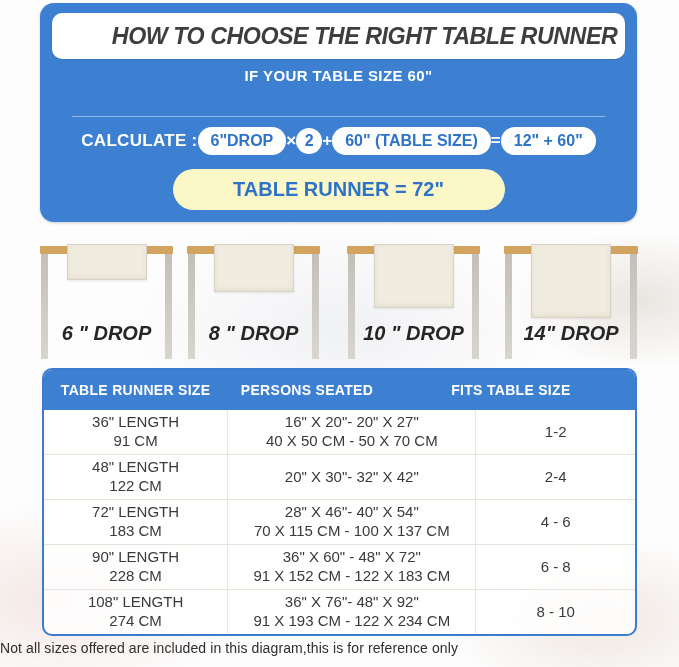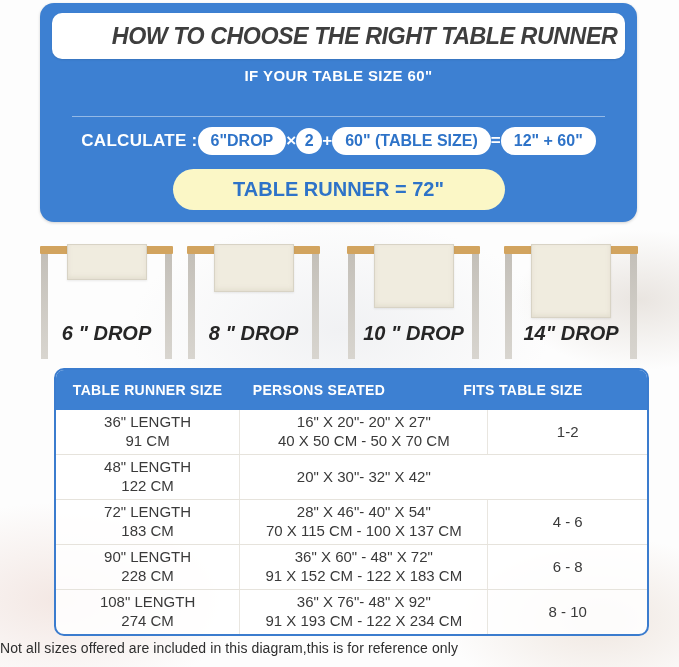--- a/index.html
+++ b/index.html
@@ -78,21 +78,20 @@
   .drop-label{
     position:absolute;bottom:16px;left:0;width:100%;text-align:center;
     font-style:italic;font-weight:800;font-size:20px;color:#262626;white-space:nowrap;
   }
 
   
   .size-table{
     position:absolute;left:42px;top:368px;width:595px;box-sizing:border-box;
     border:2px solid #3B7CCE;border-radius:10px;overflow:hidden;
     background:rgba(255,255,255,0.85);
-    margin-left:12px;
   }
   .thead{display:flex;background:#3D80D2;height:40px;align-items:center;
     color:#fff;font-weight:800;font-size:14px;letter-spacing:0.3px;}
   .c1{width:31%}
   .c2{width:42%}
   .c3{width:27%}
   .th{text-align:center;}
   .trow{display:flex;height:44px;border-top:1px solid #E6E3DC;}
   .trow.first{border-top:none;}
   .td{
@@ -188,20 +187,23 @@
     </div>
 
     <div class="trow">
       <div class="td c1">
         <span>48" LENGTH</span>
         <span>122 CM</span>
       </div>
       <div class="td c2">
         <span>20" X 30"- 32" X 42"</span>
       </div>
+      <div class="td c3">
+        <span>2-4</span>
+      </div>
     </div>
 
     <div class="trow">
       <div class="td c1">
         <span>72" LENGTH</span>
         <span>183 CM</span>
       </div>
       <div class="td c2">
         <span>28" X 46"- 40" X 54"</span>
         <span>70 X 115 CM - 100 X 137 CM</span>

